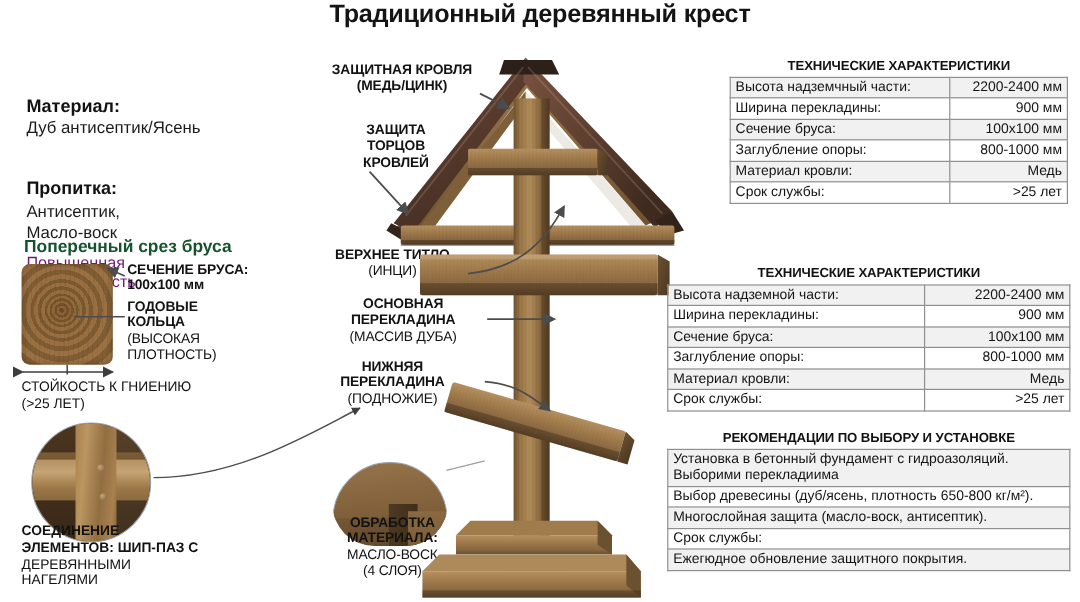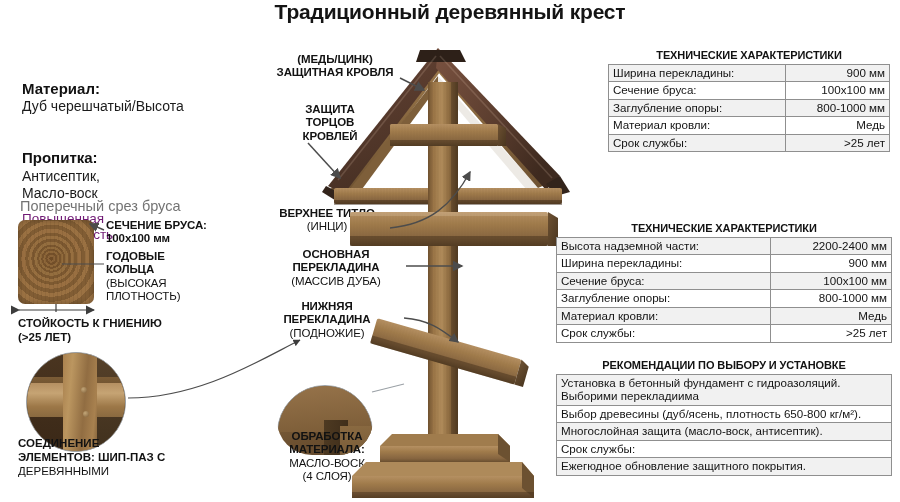--- a/index.html
+++ b/index.html
@@ -35,21 +35,21 @@
     font-size: 14px; color: #1b1b1b; line-height: 1.22;
     margin-bottom: 9px;
   }
   .spec-note {
     font-size: 13.5px; color: #701a75; line-height: 1.22; margin-top: 4px;
   }
 
   
   #beam-section-heading {
     position: absolute; left: 20px; top: 198px;
-    font-size: 14.5px; font-weight: normal; color: #737373;
+    font-size: 14.5px; font-weight: bold; color: #14532d;
   }
   #beam-swatch {
     position: absolute; left: 18px; top: 220px;
     width: 76px; height: 84px;
     border-radius: 7px;
     overflow: hidden;
     background:
       radial-gradient(circle at 44% 46%,
         #6d4a25 0 2px, #8a6338 2px 4px, #74502a 4px 6px, #8e6739 6px 8px,
         #77532c 8px 10px, #916b3c 10px 12px, #7a562e 12px 14px, #946e3f 14px 17px,
@@ -64,21 +64,21 @@
       repeating-linear-gradient(91deg, rgba(70,45,20,.10) 0 1px, rgba(0,0,0,0) 1px 4px);
   }
   .callout-label {
     position: absolute; font-size: 11.5px; font-weight: bold;
     color: #121212; line-height: 1.17; letter-spacing: -0.1px;
   }
   .callout-label .sub { font-weight: normal; }
   #label-beam-size { left: 106px; top: 219px; }
   #label-annual-rings { left: 106px; top: 250px; }
   #label-rot { position: absolute; left: 18px; top: 317px;
-    font-size: 11.5px; font-weight: bold; line-height: 1.18; color: #121212; }
+    font-size: 11.5px; font-weight: normal; line-height: 1.18; color: #121212; }
 
   svg.ov { position: absolute; left: 0; top: 0; width: 900px; height: 502px;
            overflow: visible; pointer-events: none; }
 
   
   #joint-detail {
     position: absolute; left: 26px; top: 352px;
     width: 100px; height: 100px; border-radius: 50%;
     overflow: hidden; border: 1px solid #9aa0a6;
     background: #6e5434;
@@ -156,21 +156,21 @@
 </style>
 </head>
 <body>
 
 <div class="page">
 
   <div id="page-title">Традиционный деревянный крест</div>
 
   <div class="left-specs">
     <div class="spec-key">Материал:</div>
-    <div class="spec-val">Дуб черешчатый/Высота</div>
+    <div class="spec-val">Дуб антисептик/Ясень</div>
     <div class="spec-key">Пропитка:</div>
     <div class="spec-val" style="white-space:pre-line">Антисептик,
 Масло-воск</div>
     <div class="spec-note" style="white-space:pre-line">Повышенная
 долговечность</div>
   </div>
 
   <div id="beam-section-heading">Поперечный срез бруса</div>
   <div id="beam-swatch"></div>
 
@@ -197,31 +197,32 @@
     <div class="hwood back"></div>
     <div class="hwood"></div>
     <div class="vwood"></div>
     <div class="peg" style="left:54px; top:34px"></div>
     <div class="peg" style="left:56px; top:58px"></div>
   </div>
   <div id="label-joint">
     <div>СОЕДИНЕНИЕ</div>
     <div>ЭЛЕМЕНТОВ: ШИП-ПАЗ С</div>
     <div class="sub">ДЕРЕВЯННЫМИ</div>
+    <div class="sub">НАГЕЛЯМИ</div>
   </div>
 
   <div id="finish-detail">
     <div class="g1"></div>
     <div class="g2"></div>
     <div class="g3"></div>
   </div>
 
   <div class="callout-label" id="label-roof">
+    <div>ЗАЩИТНАЯ КРОВЛЯ</div>
     <div>(МЕДЬ/ЦИНК)</div>
-    <div>ЗАЩИТНАЯ КРОВЛЯ</div>
   </div>
   <div class="callout-label" id="label-ends">
     <div>ЗАЩИТА</div>
     <div>ТОРЦОВ</div>
     <div>КРОВЛЕЙ</div>
   </div>
   <div class="callout-label" id="label-titlo">
     <div>ВЕРХНЕЕ ТИТЛО</div>
     <div class="sub">(ИНЦИ)</div>
   </div>
@@ -385,20 +386,24 @@
     <path d="M128 398 C 200 398 260 360 300 340" fill="none" stroke="#4c4c4c" stroke-width="1.2" marker-end="url(#ah2)"></path>
 
     <line x1="372" y1="392" x2="404" y2="384" stroke="#9aa0a6" stroke-width="1.1"></line>
   </svg>
 
   <div class="panel" id="panel-tech-1">
     <div class="panel-title">ТЕХНИЧЕСКИЕ ХАРАКТЕРИСТИКИ</div>
     <table class="spec">
       <tbody>
         <tr>
+            <td>Высота надземчный части:</td>
+            <td class="val">2200-2400 мм</td>
+          </tr>
+        <tr>
             <td>Ширина перекладины:</td>
             <td class="val">900 мм</td>
           </tr>
         <tr>
             <td>Сечение бруса:</td>
             <td class="val">100x100 мм</td>
           </tr>
         <tr>
             <td>Заглубление опоры:</td>
             <td class="val">800-1000 мм</td>

